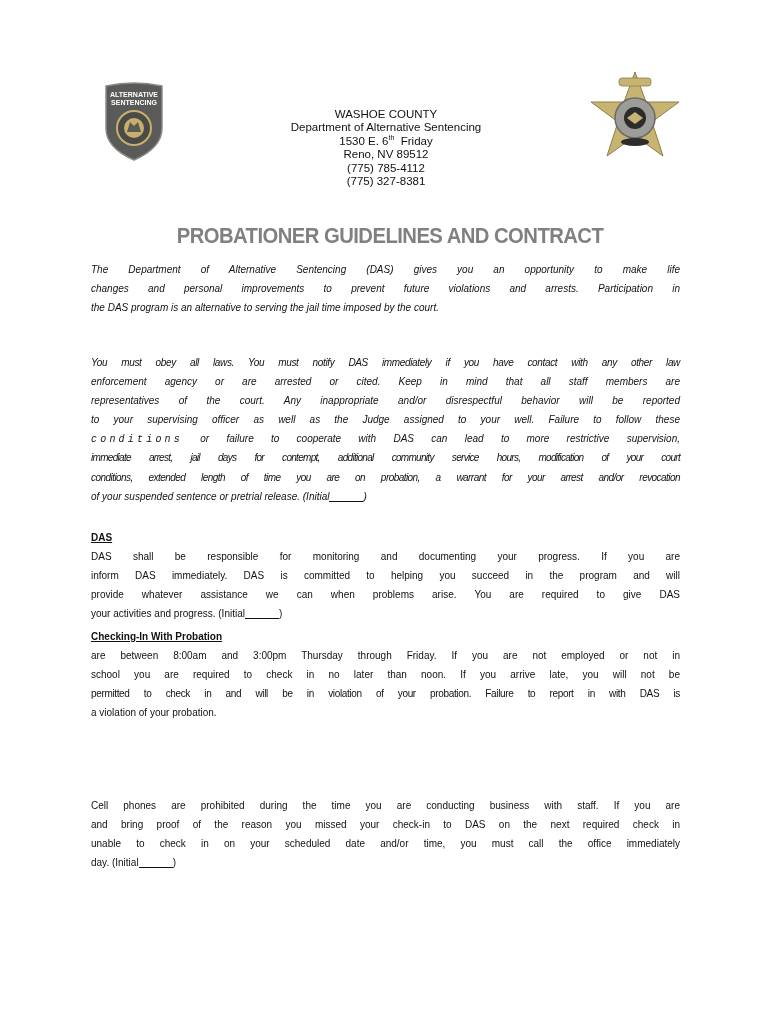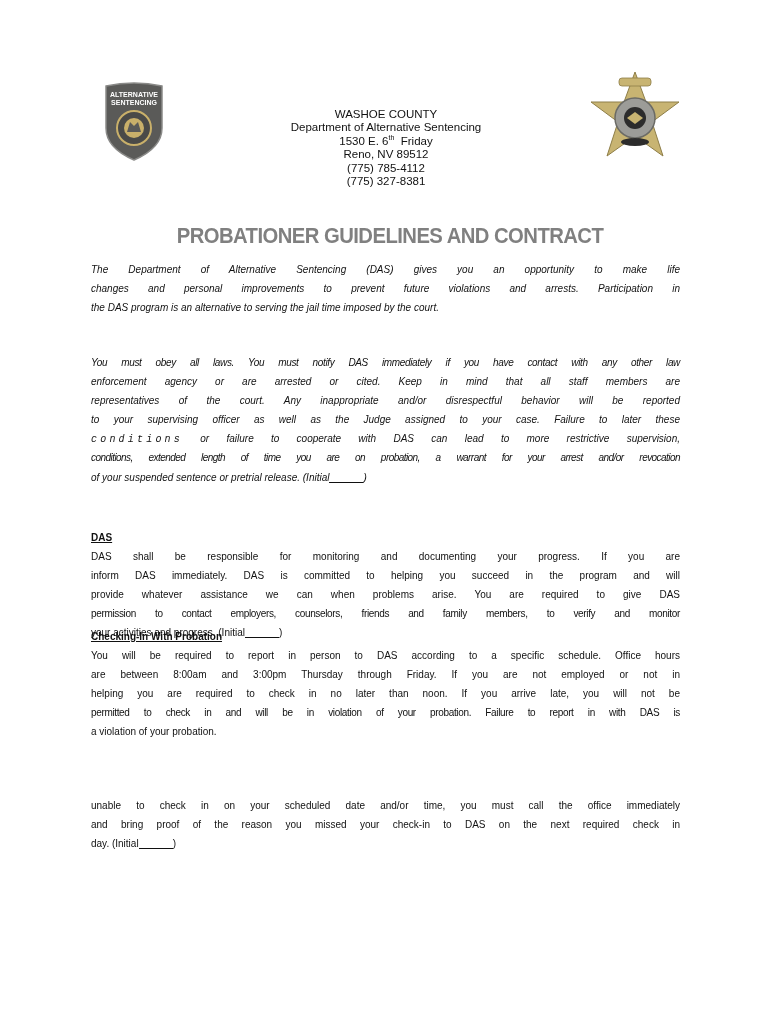--- a/index.html
+++ b/index.html
@@ -62,43 +62,43 @@
   <div class="para italic" style="top:260px;">
     <span class="line">The Department of Alternative Sentencing (DAS) gives you an opportunity to make life</span>
     <span class="line">changes and personal improvements to prevent future violations and arrests. Participation in</span>
     <span class="line last">the DAS program is an alternative to serving the jail time imposed by the court.</span>
   </div>
 
   <div class="para italic" style="top:353px;">
     <span class="line narrow">You must obey all laws.  You must notify DAS immediately if you have contact with any other law</span>
     <span class="line">enforcement agency or are arrested or cited.  Keep in mind that all staff members are</span>
     <span class="line">representatives of the court. Any inappropriate and/or disrespectful behavior will be reported</span>
-    <span class="line">to your supervising officer as well as the Judge assigned to your case.  Failure to later these</span>
+    <span class="line">to your supervising officer as well as the Judge assigned to your well.  Failure to follow these</span>
     <span class="line"><span class="cond">conditions</span><span class="cond-tail"> or failure to cooperate with DAS can lead to more restrictive supervision,</span></span>
+    <span class="line narrow" style="letter-spacing:-0.7px;">immediate arrest, jail days for contempt, additional community service hours, modification of your court</span>
     <span class="line narrow" style="letter-spacing:-0.55px;">conditions, extended length of time you are on probation, a warrant for your arrest and/or revocation</span>
     <span class="line last"><span>of your suspended sentence or pretrial release.  (Initial</span><span class="initial-blank"></span><span>)</span></span>
   </div>
 
   <div class="para" style="top:528px;">
     <span class="line last heading">DAS</span>
     <span class="line">DAS shall be responsible for monitoring and documenting your progress. If you are</span>
     <span class="line">inform DAS immediately. DAS is committed to helping you succeed in the program and will</span>
     <span class="line">provide whatever assistance we can when problems arise.  You are required to give DAS</span>
-    <span class="line narrow">permission to contact employers, counselors, friends and family members, to verify and monitor</span>
     <span class="line last"><span>your activities and progress.  (Initial</span><span class="initial-blank"></span><span>)</span></span>
   </div>
 
   <div class="para" style="top:627px;">
     <span class="line last heading">Checking-In With Probation</span>
-    <span class="line">You will be required to report in person to DAS according to a specific schedule. Office hours</span>
     <span class="line">are between 8:00am and 3:00pm Thursday through Friday. If you are not employed or not in</span>
-    <span class="line">helping you are required to check in no later than noon.  If you arrive late, you will not be</span>
+    <span class="line">school you are required to check in no later than noon.  If you arrive late, you will not be</span>
     <span class="line narrow">permitted to check in and will be in violation of your probation.  Failure to report in with DAS is</span>
     <span class="line last">a violation of your probation.</span>
   </div>
 
   <div class="para" style="top:796px;">
+    <span class="line">Cell phones are prohibited during the time you are conducting business with staff.  If you are</span>
+    <span class="line">and bring proof of the reason you missed your check-in to DAS on the next required check in</span>
     <span class="line">unable to check in on your scheduled date and/or time, you must call the office immediately</span>
-    <span class="line">and bring proof of the reason you missed your check-in to DAS on the next required check in</span>
     <span class="line last"><span>day.  (Initial</span><span class="initial-blank"></span><span>)</span></span>
   </div>
 
 </div>
 
 </body></html>

